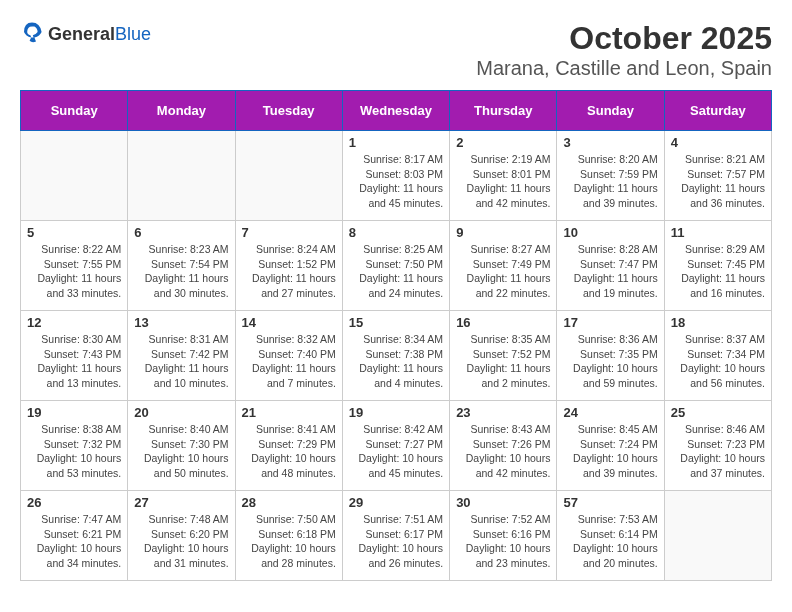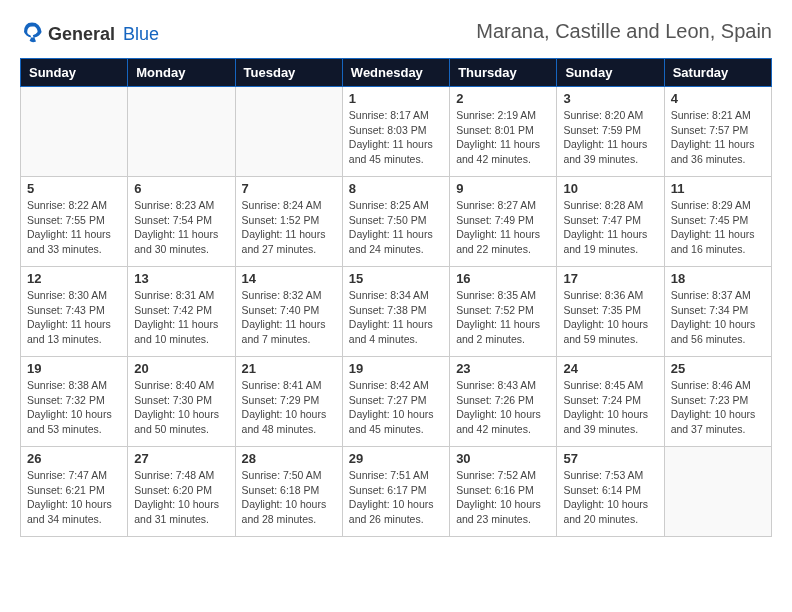--- a/index.html
+++ b/index.html
@@ -48,26 +48,26 @@
     .location-title {
       font-size: 20px;
       color: #555;
     }
     .calendar {
       width: 100%;
       border-collapse: collapse;
       border: 1px solid #ccc;
     }
     .calendar th {
-      background-color: #0f172a;
+      background-color: #a21caf;
       color: #fff;
-      padding: 6px 8px;
+      padding: 12px 8px;
       font-size: 13px;
       font-weight: bold;
-      text-align: left;
+      text-align: center;
       border: 1px solid #1565c0;
     }
     .calendar td {
       border: 1px solid #ccc;
       padding: 4px 6px;
       vertical-align: top;
       width: calc(100% / 7);
       background: #fff;
       min-height: 80px;
     }
@@ -78,44 +78,46 @@
       font-size: 13px;
       font-weight: bold;
       color: #333;
       display: block;
       margin-bottom: 2px;
     }
     .day-info {
       font-size: 10.5px;
       color: #444;
       line-height: 1.4;
+      text-align: right;
     }
     .week-row td {
       height: 90px;
     }
   </style>
 </head>
 <body>
 
 <div class="header-section">
   <div class="logo">
     <div>
       <svg class="logo-icon" viewBox="0 0 30 30" xmlns="http://www.w3.org/2000/svg">
         <path d="M15 3 Q25 3 27 15 Q25 20 18 22 L20 27 Q15 29 12 26 L14 22 Q7 20 5 15 Q5 3 15 3Z" fill="#1565c0"></path>
         <path d="M18 8 Q22 10 22 15 Q20 18 16 19 L17 22 L14 22 L13 19 Q9 18 9 15 Q9 8 15 8 Z" fill="#fff"></path>
       </svg>
     </div>
     <div>
-      <div style="display:flex; align-items:flex-start; gap:8px">
+      <div style="display:flex; align-items:flex-start; gap:0">
         <span class="logo-text-general">General</span>
         <span class="logo-text-blue">Blue</span>
       </div>
     </div>
   </div>
   <div class="title-section">
+    <div class="month-title">October 2025</div>
     <div class="location-title">Marana, Castille and Leon, Spain</div>
   </div>
 </div>
 
 <table class="calendar">
   <thead>
     <tr>
     <th>Sunday</th>
         <th>Monday</th>
         <th>Tuesday</th>

